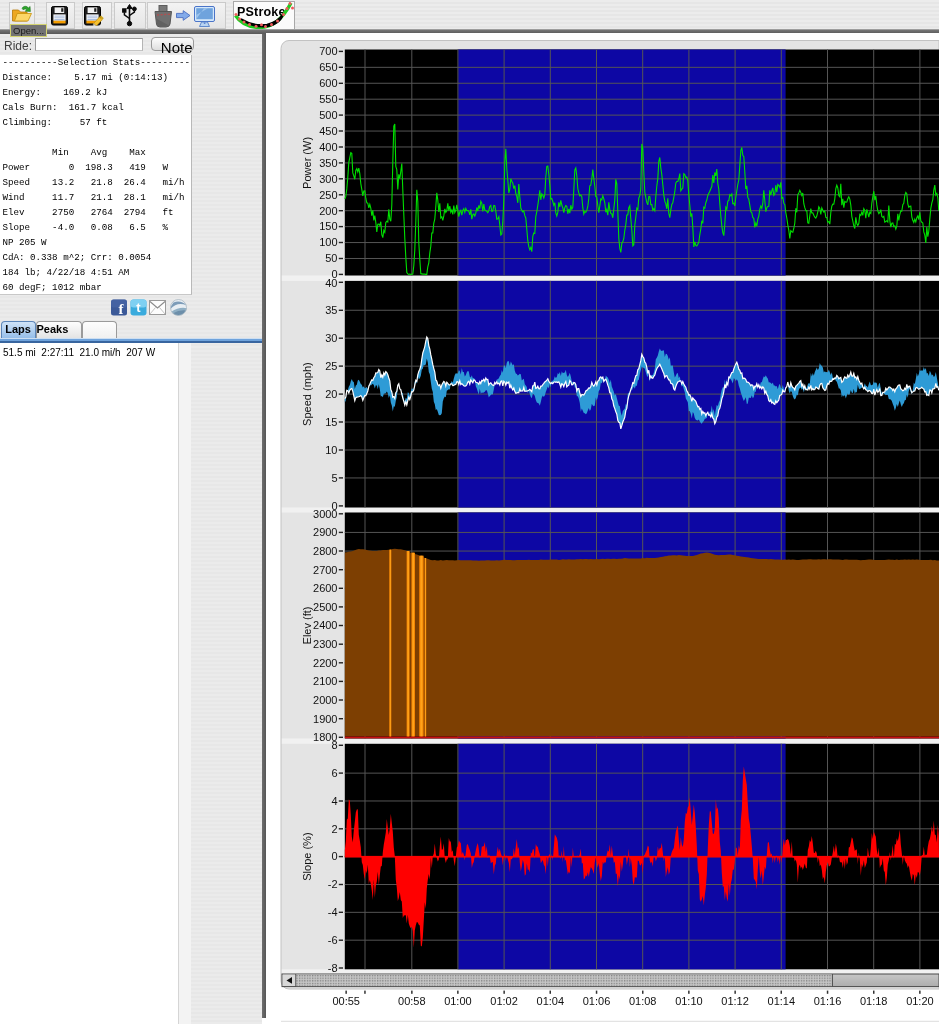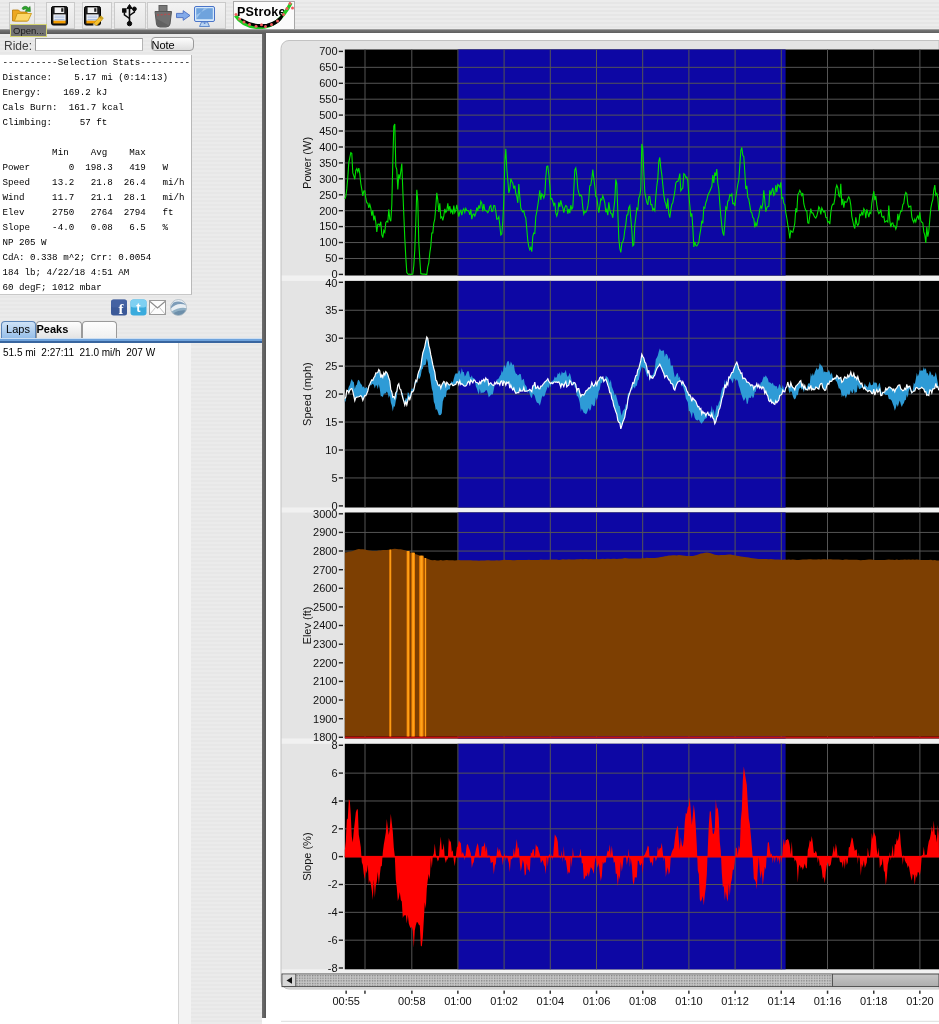--- a/index.html
+++ b/index.html
@@ -93,21 +93,21 @@
 </g>
     </svg>
 
 <div style="position:absolute;left:0;top:29.3px;width:939px;height:1px;background:#9e9e9e"></div>
 <div style="position:absolute;left:0;top:30.3px;width:939px;height:3.6px;background:linear-gradient(180deg,#757575,#585858)"></div>
 
 <div style="position:absolute;left:0;top:33.9px;width:261.5px;height:990.1px;background:repeating-linear-gradient(180deg,#ebebeb 0 2px,#e7e7e7 2px 4px)"></div>
 
 <div style="position:absolute;left:4px;top:38.5px;font-size:12px;color:#404040">Ride:</div>
 <div style="position:absolute;left:35px;top:37.5px;width:106px;height:11.5px;background:#fff;border:1px solid #989898;border-bottom-color:#c4c4c4;border-right-color:#b4b4b4"></div>
-<div style="position:absolute;left:150.5px;top:36.5px;width:41px;height:11px;background:linear-gradient(180deg,#fdfdfd,#dedede);border:1px solid #9a9a9a;border-radius:4px;text-align:left;font-size:11px;padding-top:1.5px;color:#000">Note</div>
+<div style="position:absolute;left:150.5px;top:36.5px;width:41px;height:11px;background:linear-gradient(180deg,#fdfdfd,#dedede);border:1px solid #9a9a9a;border-radius:4px;text-align:right;font-size:15px;padding-top:1.5px;color:#000">Note</div>
 
 <div style="position:absolute;left:0;top:55px;width:191px;height:239px;background:#fff;border-right:1px solid #b8b8b8;border-bottom:1px solid #c8c8c8"></div>
 <pre style="position:absolute;left:2.5px;top:54.5px;font-family:'Liberation Mono',monospace;font-size:9.2px;line-height:15px;color:#000">----------Selection Stats---------
 Distance:    5.17 mi (0:14:13)
 Energy:    169.2 kJ
 Cals Burn:  161.7 kcal
 Climbing:     57 ft
 
          Min    Avg    Max
 Power       0  198.3   419   W
@@ -130,21 +130,21 @@
 <rect x="38.5" y="1.5" width="16" height="14" fill="#fdfdfd" stroke="#9a9a9a" stroke-width="1"></rect>
 <path d="M39,2.5 L46.5,9 L54,2.5" fill="none" stroke="#8a8a8a" stroke-width="1.1"></path>
 <path d="M39,15 L44.5,8.5 M54,15 L48.5,8.5" stroke="#bbb" stroke-width="0.9"></path>
 <circle cx="67.5" cy="8.5" r="8" fill="#e8eef3"></circle>
 <path d="M59.6,9.8 Q66,2.8 75.4,6.2 Q70,0.8 62.5,3.4 Q59.9,6.2 59.6,9.8 z" fill="#7d9cb8"></path>
 <path d="M60.2,12.8 Q68,7.6 75.842,9.2 Q75,13.8 70,16 Q63.5,16.6 60.2,12.8 z" fill="#8fafc4"></path>
 <path d="M61.5,14.6 Q68,10.8 74.8,11.4 Q72,15.8 67,16.5 Q63.5,16.2 61.5,14.6 z" fill="#6d8faa"></path>
 <circle cx="67.5" cy="8.5" r="8" fill="none" stroke="#aab8c2" stroke-width="0.8"></circle>
 </svg>
 
-<div style="position:absolute;left:0.5px;top:321px;width:33px;height:16px;background:linear-gradient(180deg,#cfe3f7,#93bce8);border:1px solid #5b85b8;border-bottom:none;border-radius:4px 4px 0 0;text-align:center;font-size:11px;font-weight:normal;padding-top:1px">Laps</div>
+<div style="position:absolute;left:0.5px;top:321px;width:33px;height:16px;background:linear-gradient(180deg,#cfe3f7,#93bce8);border:1px solid #5b85b8;border-bottom:none;border-radius:4px 4px 0 0;text-align:center;font-size:11px;font-weight:bold;padding-top:1px">Laps</div>
 <div style="position:absolute;left:35.5px;top:321px;width:44px;height:16px;background:linear-gradient(180deg,#fdfdfd,#e2e2e2);border:1px solid #9a9a9a;border-bottom:none;border-radius:4px 4px 0 0;text-align:left;font-size:11px;font-weight:bold;padding-top:1px">Peaks</div>
 <div style="position:absolute;left:81.5px;top:321px;width:33px;height:16px;background:linear-gradient(180deg,#fdfdfd,#e2e2e2);border:1px solid #9a9a9a;border-bottom:none;border-radius:4px 4px 0 0;text-align:center;font-size:11px;font-weight:bold;padding-top:18px">GPS</div>
 <div style="position:absolute;left:0;top:338px;width:261.5px;height:1.2px;background:#cddff2"></div>
 <div style="position:absolute;left:0;top:339.2px;width:261.5px;height:2.2px;background:#6fa3dc"></div>
 <div style="position:absolute;left:0;top:341.4px;width:261.5px;height:1.4px;background:#38659f"></div>
 
 <div style="position:absolute;left:0;top:342.8px;width:178px;height:681.2px;background:#fff"></div>
 <div style="position:absolute;left:178px;top:342.8px;width:12px;height:681.2px;background:#f3f3f3;border-left:1px solid #d5d5d5"></div>
 <div style="position:absolute;left:3px;top:347px;width:200px;font-size:10px;color:#000">51.5&nbsp;mi&nbsp;&nbsp;2:27:11&nbsp;&nbsp;21.0&nbsp;mi/h&nbsp;&nbsp;207&nbsp;W</div>
 

